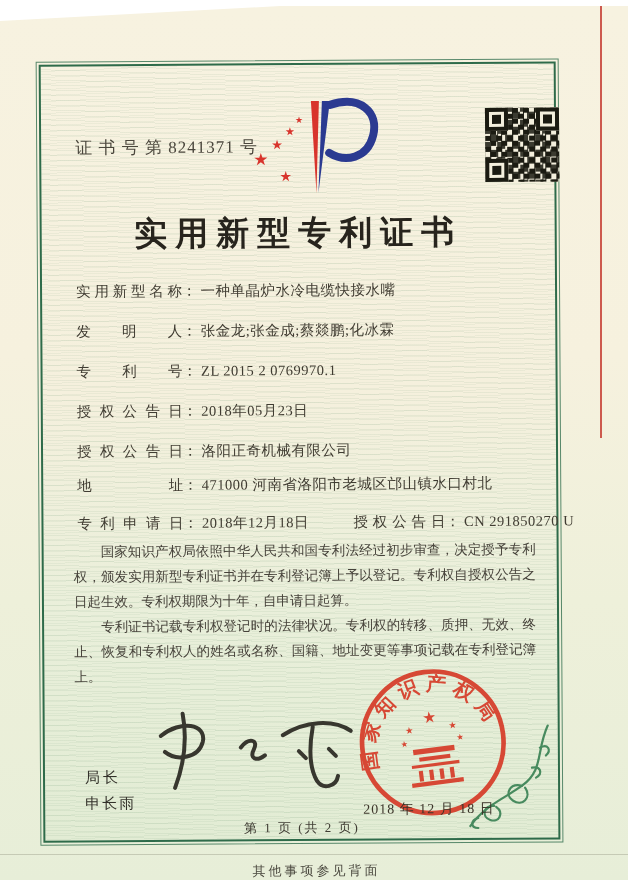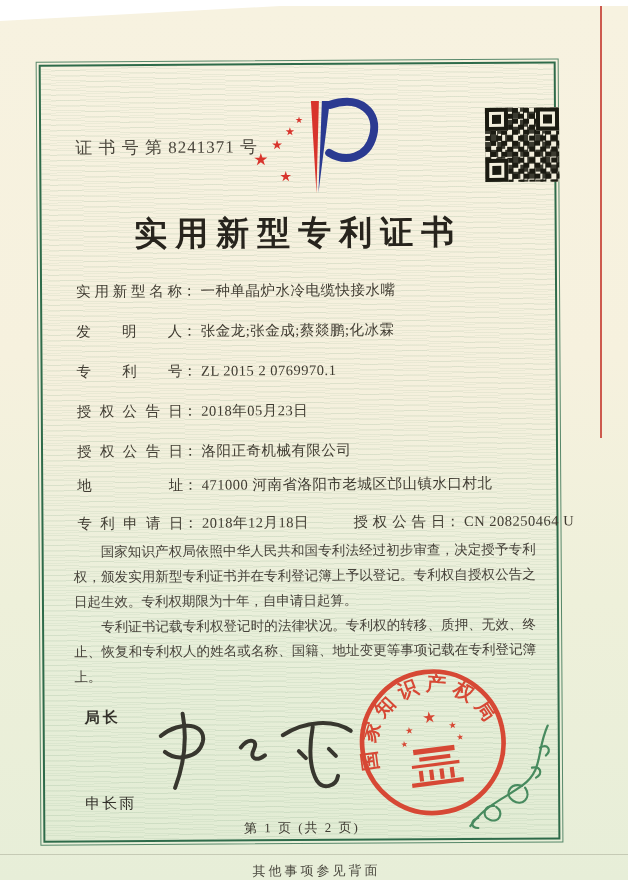--- a/index.html
+++ b/index.html
@@ -61,21 +61,21 @@
   .flabel{display:inline-block;width:106px;text-align:justify;text-align-last:justify;vertical-align:bottom;}
   .fcolon{display:inline-block;margin-right:4px;}
   .fvalue{letter-spacing:.5px;}
   .grant-right{position:absolute;left:276px;top:0;white-space:nowrap;}
   .grant-right .flabel{width:92px;}
   .paras{
     position:absolute;left:30px;top:474px;width:462px;
     font-size:13.5px;line-height:1.85;color:#46423a;text-align:justify;
   }
   .paras p{margin:0;text-indent:2em;}
-  .director-title{position:absolute;left:40px;top:642px;font-size:15px;letter-spacing:3px;color:#33312a;font-weight:bold;}
+  .director-title{position:absolute;left:40px;top:702px;font-size:15px;letter-spacing:3px;color:#33312a;}
   .director-name{position:absolute;left:40px;top:702px;font-size:15px;letter-spacing:2px;color:#33312a;margin-top:26px;}
   .signature{position:absolute;left:92px;top:632px;width:230px;height:110px;}
   .seal{position:absolute;left:310px;top:600px;width:156px;height:156px;transform:rotate(-7deg);opacity:.92;}
   .seal-date{
     position:absolute;left:318px;top:736px;font-size:14px;color:#3c352a;letter-spacing:1px;z-index:5;
   }
   .page-note{
     position:absolute;left:0;top:754px;width:100%;text-align:center;
     font-size:13px;letter-spacing:2px;color:#3f3c33;
   }
@@ -138,21 +138,21 @@
         <div class="field-row" style="top:376px">
           <span class="flabel">授权公告日</span><span class="fcolon">：</span><span class="fvalue">洛阳正奇机械有限公司</span>
         </div>
         <div class="field-row" style="top:410px">
           <span class="flabel">地址</span><span class="fcolon">：</span><span class="fvalue">471000 河南省洛阳市老城区邙山镇水口村北</span>
         </div>
 
         <div class="field-row" style="top:448px;width:462px">
           <span class="flabel">专利申请日</span><span class="fcolon">：</span><span class="fvalue">2018年12月18日</span>
           <span class="grant-right">
-            <span class="flabel">授权公告日</span><span class="fcolon">：</span><span class="fvalue">CN 208250464 U</span>
+            <span class="flabel">授权公告日</span><span class="fcolon">：</span><span class="fvalue">CN 291850270 U</span>
           </span>
         </div>
 
         <div class="paras">
           <p>国家知识产权局依照中华人民共和国专利法经过初步审查，决定授予专利权，颁发实用新型专利证书并在专利登记簿上予以登记。专利权自授权公告之日起生效。专利权期限为十年，自申请日起算。</p>
           <p>专利证书记载专利权登记时的法律状况。专利权的转移、质押、无效、终止、恢复和专利权人的姓名或名称、国籍、地址变更等事项记载在专利登记簿上。</p>
         </div>
 
         <div class="director-title">局长</div>
         <div class="director-name">申长雨</div>
@@ -186,20 +186,21 @@
             <rect x="55" y="80" width="40" height="5"></rect>
             <rect x="60" y="88" width="30" height="4"></rect>
             <rect x="52" y="95" width="46" height="3"></rect>
             <rect x="58" y="101" width="4" height="10"></rect>
             <rect x="68" y="101" width="4" height="10"></rect>
             <rect x="78" y="101" width="4" height="10"></rect>
             <rect x="88" y="101" width="4" height="10"></rect>
             <rect x="50" y="112" width="50" height="4"></rect>
           </g>
         </svg>
+        <div class="seal-date">2018 年 12 月 18 日</div>
 
         <div class="page-note">第 1 页 (共 2 页)</div>
 
         <svg class="corner-flourish" viewBox="0 0 92 112">
           <g fill="none" stroke="#2d7a4a" stroke-width="2.2" opacity=".85" stroke-linecap="round">
             <path d="M86 4 C 74 30 82 48 60 64 C 40 78 22 84 8 104"></path>
             <path d="M60 64 c -13 -3 -18 9 -9 15 c 9 6 19 -3 12 -13"></path>
             <path d="M32 84 c -11 -1 -13 11 -4 14 c 9 3 14 -7 6 -13"></path>
             <path d="M78 26 c 8 -4 12 2 6 8"></path>
             <path d="M70 46 c 9 -2 11 6 4 10"></path>

